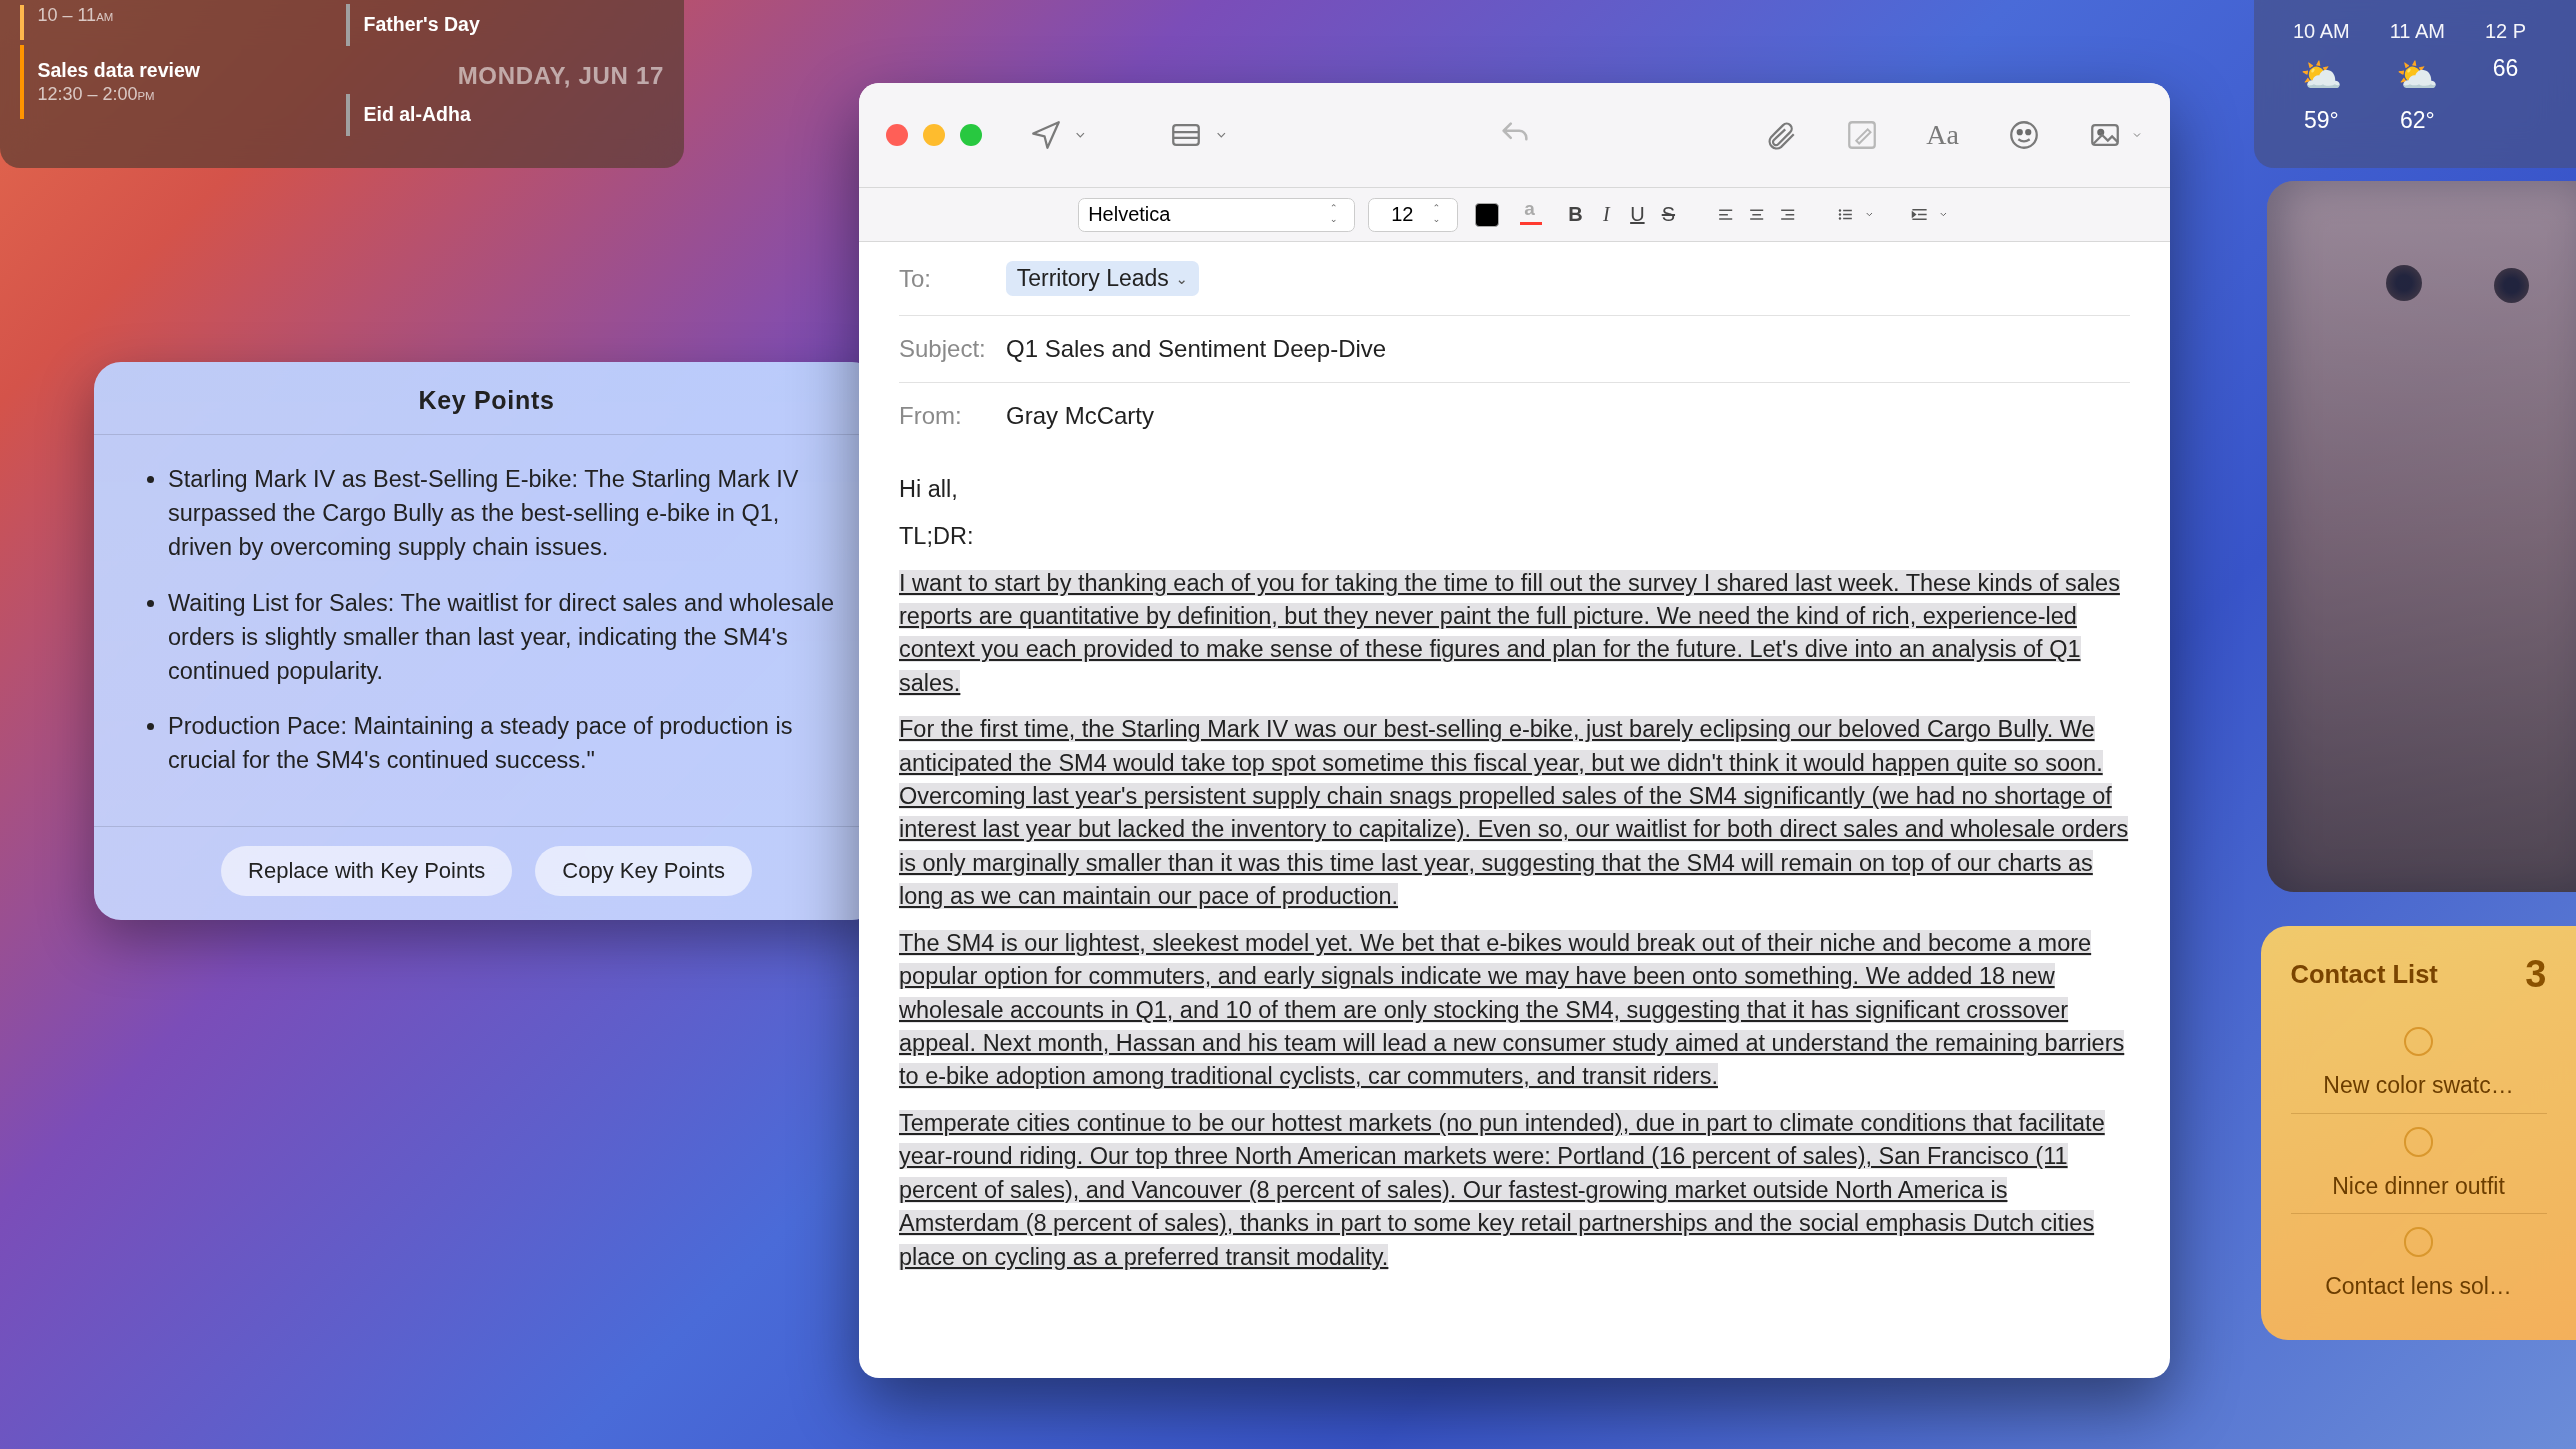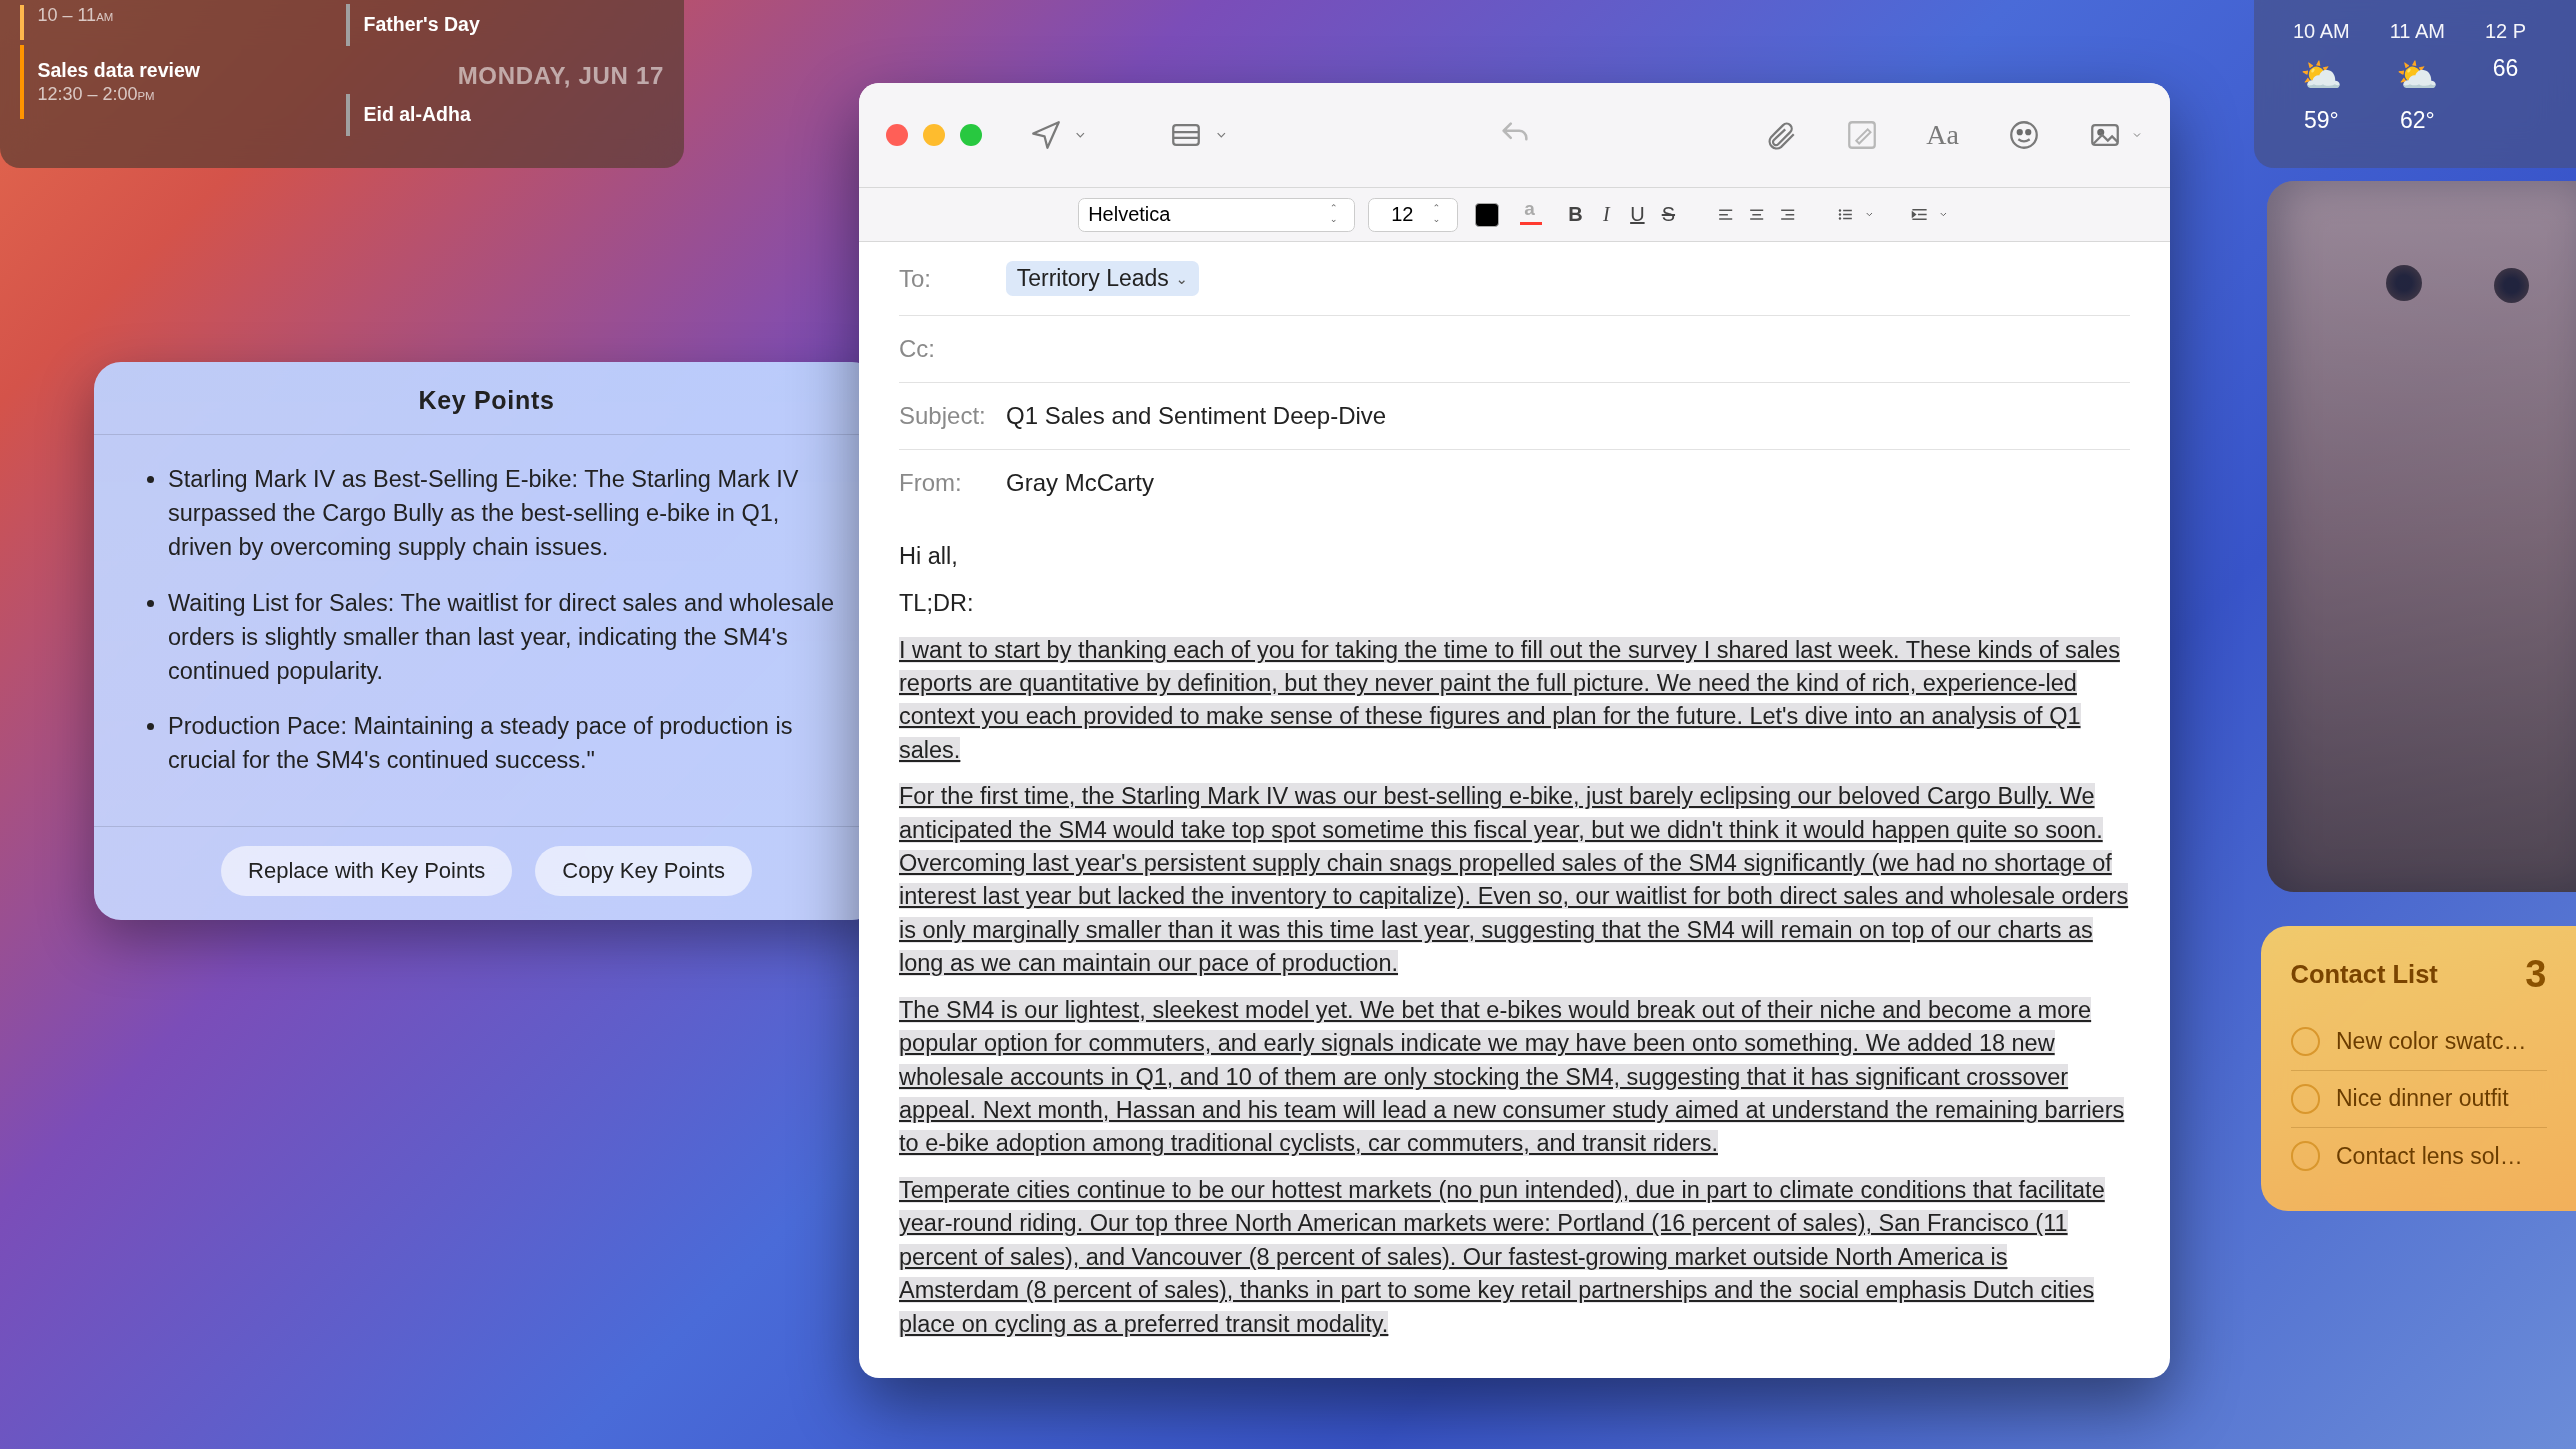--- a/index.html
+++ b/index.html
@@ -66,21 +66,21 @@
 
 .mail-body { padding: 24px 40px; font-size: 23.5px; line-height: 1.42; color: #222; flex: 1; overflow: hidden; }
 .mail-body .sel { background: #e3e2e5; text-decoration: underline; }
 .mail-body p { margin-bottom: 13.4px; }
 .mail-body .tldr { margin-top: 4px; }
 
 .packing-widget { position: absolute; top: 926px; right: 0; width: 315px; background: linear-gradient(165deg, rgba(255,210,100,0.92) 0%, rgba(255,180,80,0.92) 100%); backdrop-filter: blur(20px); border-radius: 27px 0 0 27px; padding: 27px 29.5px; color: #5b3200; }
 .packing-header { display: flex; justify-content: space-between; align-items: center; margin-bottom: 17.4px; }
 .packing-title { font-size: 25.5px; font-weight: 700; color: #7a4400; }
 .packing-count { font-size: 38px; font-weight: 600; color: #8a5100; }
-.packing-item { display: flex; align-items: center; gap: 16px; padding: 13.4px 0; }
+.packing-item { display: flex; align-items: center; gap: 16px; padding: 13.4px 0; flex-direction: column; }
 .packing-item + .packing-item { border-top: 0.7px solid rgba(120,70,0,0.22); }
 .packing-circle { width: 29.5px; height: 29.5px; border: 2.7px solid #d9972d; border-radius: 50%; flex-shrink: 0; }
 .packing-text { font-size: 23px; color: #6b3d00; white-space: nowrap; overflow: hidden; text-overflow: ellipsis; }
 
 .cat-peek { position: absolute; top: 181px; right: 0; width: 309px; height: 711px; background: linear-gradient(180deg, #b89888 0%, #8a6858 50%, #4d3628 100%); border-radius: 27px 0 0 27px; opacity: 0.75; box-shadow: inset 13.4px 0 40px rgba(0,0,0,0.3); }
 .cat-peek::before { content: ""; position: absolute; top: 87px; right: 47px; width: 35px; height: 35px; background: radial-gradient(circle, #1a1410 30%, #3a2818 70%); border-radius: 50%; }
 .cat-peek::after { content: ""; position: absolute; top: 84px; right: 154px; width: 36px; height: 36px; background: radial-gradient(circle, #1a1410 30%, #3a2818 70%); border-radius: 50%; }
 </style>
 </head>
 <body>
@@ -293,24 +293,20 @@
 
   <div class="mail-fields">
     <div class="mail-field-row">
       <div class="mail-field-label">To:</div>
       <div class="recipient-pill">
         <span>Territory Leads</span>
         <span class="recipient-chev">⌄</span>
       </div>
     </div>
     <div class="mail-field-row">
-      <div class="mail-field-label">Cc:</div>
-      <div class="mail-field-value"></div>
-    </div>
-    <div class="mail-field-row">
       <div class="mail-field-label">Subject:</div>
       <div class="mail-field-value">Q1 Sales and Sentiment Deep-Dive</div>
     </div>
     <div class="mail-field-row" style="border-bottom:none;">
       <div class="mail-field-label from">From:</div>
       <div class="mail-field-value">Gray McCarty</div>
     </div>
   </div>
 
   <div class="mail-body">

